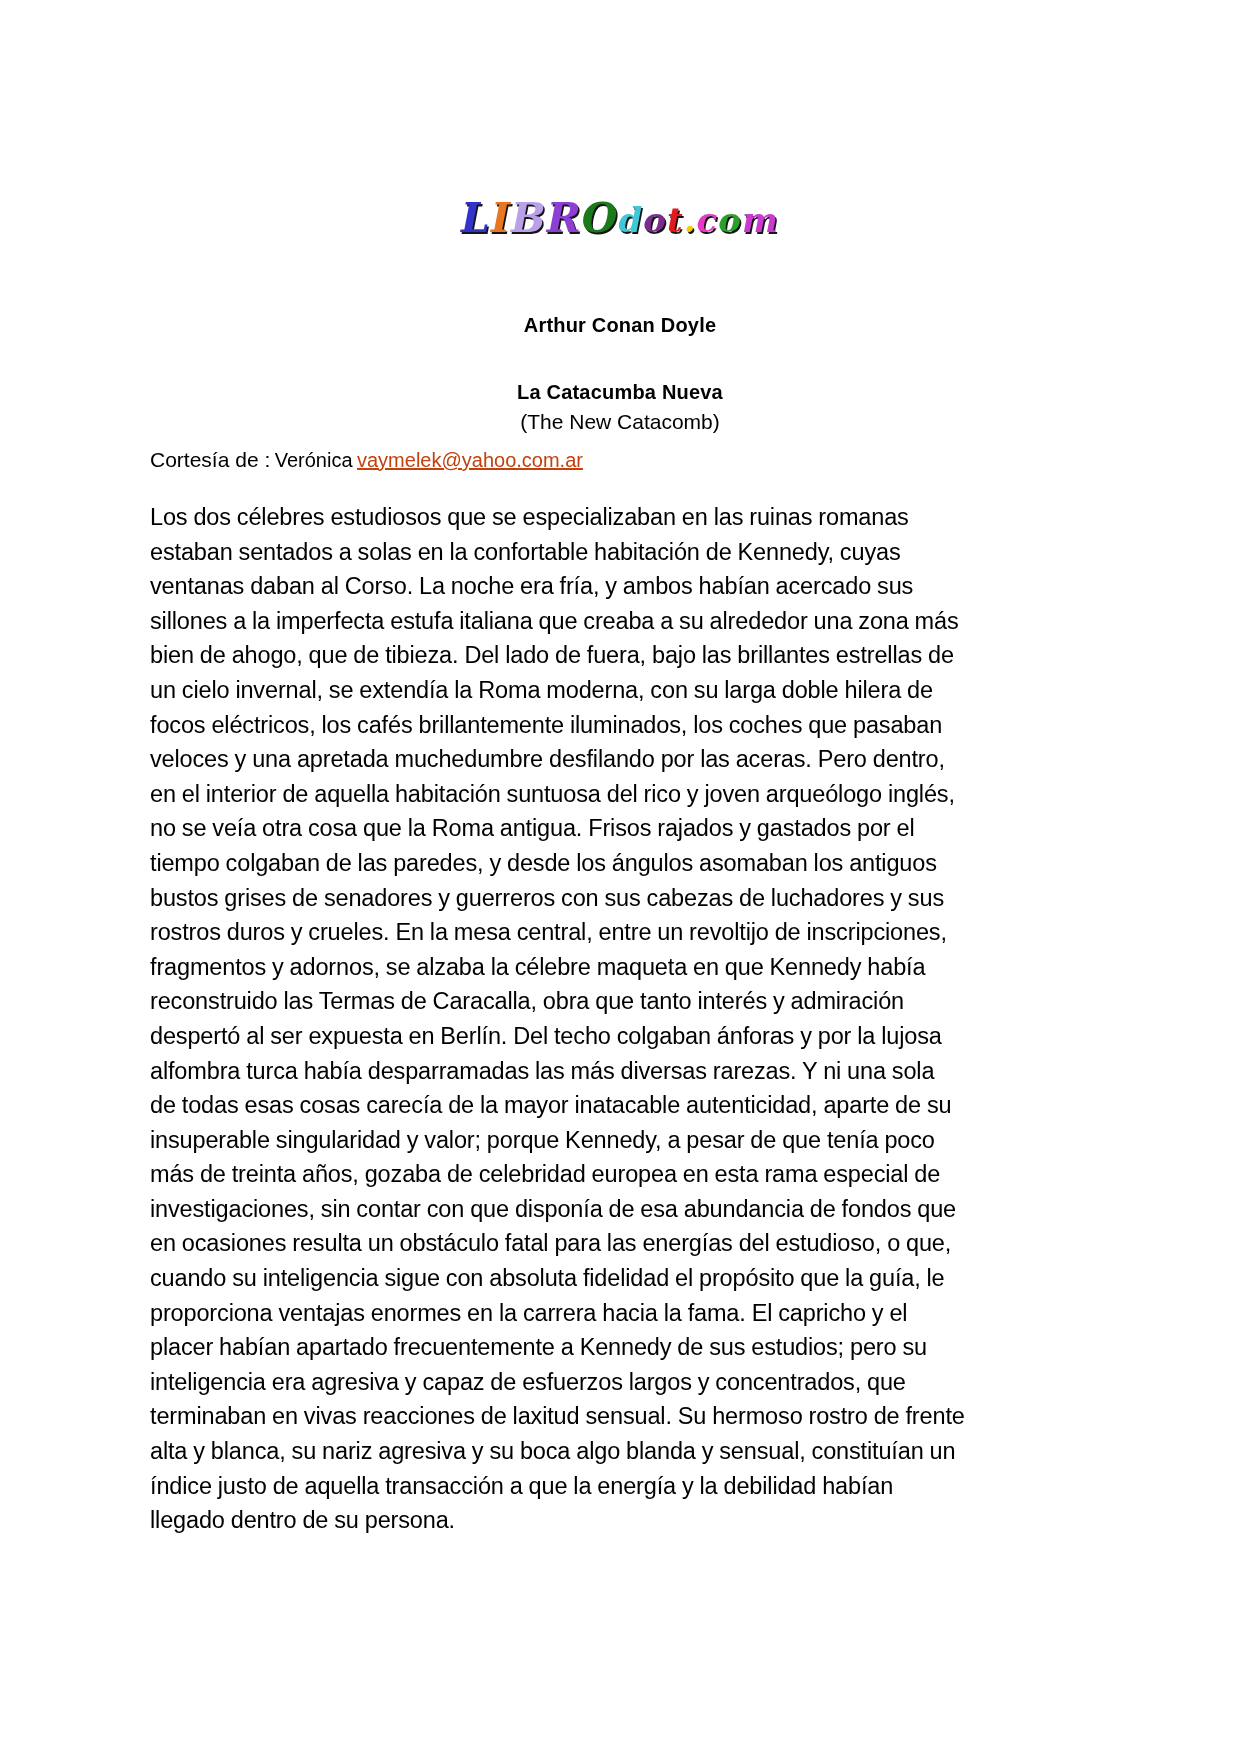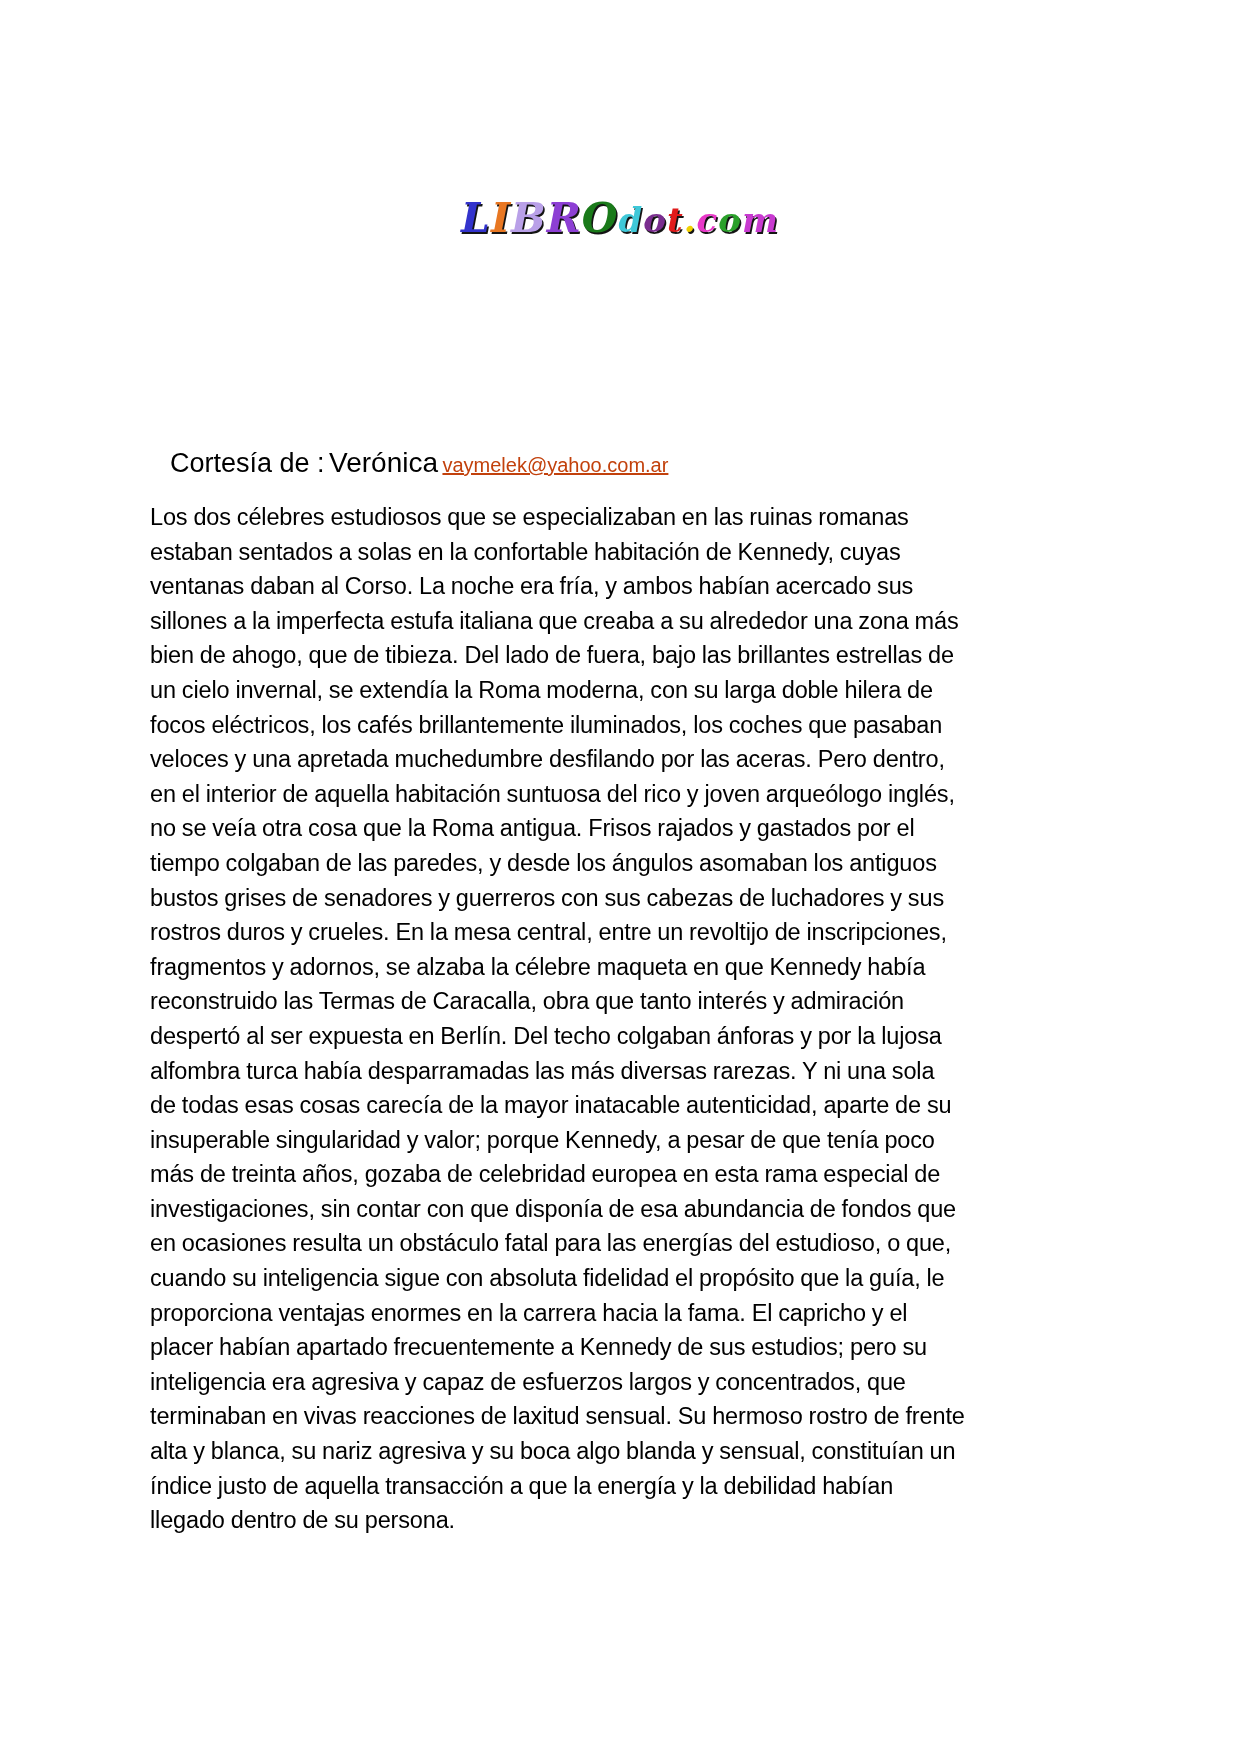--- a/index.html
+++ b/index.html
@@ -83,28 +83,27 @@
   .courtesy {
     position: absolute;
     left: 150px;
     top: 448px;
     width: 960px;
     line-height: 1.1;
     white-space: nowrap;
   }
   .courtesy-label {
     font-family: "Liberation Sans", sans-serif;
-    font-size: 27px;
+    font-size: 21px;
     font-weight: normal;
     vertical-align: baseline;
-    margin-left: 20px;
   }
   .courtesy-name {
     font-family: "Liberation Sans", sans-serif;
-    font-size: 28px;
+    font-size: 20px;
     font-weight: normal;
     vertical-align: baseline;
   }
   .courtesy-email {
     font-family: "Liberation Sans", sans-serif;
     font-size: 20px;
     color: #c2410c;
     text-decoration: underline;
     vertical-align: baseline;
     cursor: pointer;
@@ -133,20 +132,25 @@
 </style>
 </head>
 <body>
 
 <div class="page">
 
   <div class="logo-wrap">
     <span class="logo" id="logo-host"><span class="ch big" style="color: rgb(51, 51, 204);">L</span><span class="ch big" style="color: rgb(232, 119, 34);">I</span><span class="ch big" style="color: rgb(185, 160, 232);">B</span><span class="ch big" style="color: rgb(141, 63, 212);">R</span><span class="ch big" style="color: rgb(26, 122, 26);">O</span><span class="ch small" style="color: rgb(63, 200, 216);">d</span><span class="ch small" style="color: rgb(122, 45, 143);">o</span><span class="ch small" style="color: rgb(224, 27, 27);">t</span><span class="ch small" style="color: rgb(240, 208, 0);">.</span><span class="ch small" style="color: rgb(232, 56, 200);">c</span><span class="ch small" style="color: rgb(42, 160, 42);">o</span><span class="ch small" style="color: rgb(200, 58, 208);">m</span></span>
   </div>
 
+  <div class="titleblock">
+    <div class="author">Arthur Conan Doyle</div>
+    <div class="booktitle">La Catacumba Nueva</div>
+    <div class="booktitle-en">(The New Catacomb)</div>
+  </div>
 
   <div class="courtesy">
     <span class="courtesy-label">Cortesía de :</span>
     <span class="courtesy-name">Verónica</span>
     <span class="courtesy-email">vaymelek@yahoo.com.ar</span>
   </div>
 
   <div class="body-area">
     <p class="para">Los dos célebres estudiosos que se especializaban en las ruinas romanas estaban sentados a solas en la confortable habitación de Kennedy, cuyas ventanas daban al Corso. La noche era fría, y ambos habían acercado sus sillones a la imperfecta estufa italiana que creaba a su alrededor una zona más bien de ahogo, que de tibieza. Del lado de fuera, bajo las brillantes estrellas de un cielo invernal, se extendía la Roma moderna, con su larga doble hilera de focos eléctricos, los cafés brillantemente iluminados, los coches que pasaban veloces y una apretada muchedumbre desfilando por las aceras. Pero dentro, en el interior de aquella habitación suntuosa del rico y joven arqueólogo inglés, no se veía otra cosa que la Roma antigua. Frisos rajados y gastados por el tiempo colgaban de las paredes, y desde los ángulos asomaban los antiguos bustos grises de senadores y guerreros con sus cabezas de luchadores y sus rostros duros y crueles. En la mesa central, entre un revoltijo de inscripciones, fragmentos y adornos, se alzaba la célebre maqueta en que Kennedy había reconstruido las Termas de Caracalla, obra que tanto interés y admiración despertó al ser expuesta en Berlín. Del techo colgaban ánforas y por la lujosa alfombra turca había desparramadas las más diversas rarezas. Y ni una sola de todas esas cosas carecía de la mayor inatacable autenticidad, aparte de su insuperable singularidad y valor; porque Kennedy, a pesar de que tenía poco más de treinta años, gozaba de celebridad europea en esta rama especial de investigaciones, sin contar con que disponía de esa abundancia de fondos que en ocasiones resulta un obstáculo fatal para las energías del estudioso, o que, cuando su inteligencia sigue con absoluta fidelidad el propósito que la guía, le proporciona ventajas enormes en la carrera hacia la fama. El capricho y el placer habían apartado frecuentemente a Kennedy de sus estudios; pero su inteligencia era agresiva y capaz de esfuerzos largos y concentrados, que terminaban en vivas reacciones de laxitud sensual. Su hermoso rostro de frente alta y blanca, su nariz agresiva y su boca algo blanda y sensual, constituían un índice justo de aquella transacción a que la energía y la debilidad habían llegado dentro de su persona.</p>
   </div>

